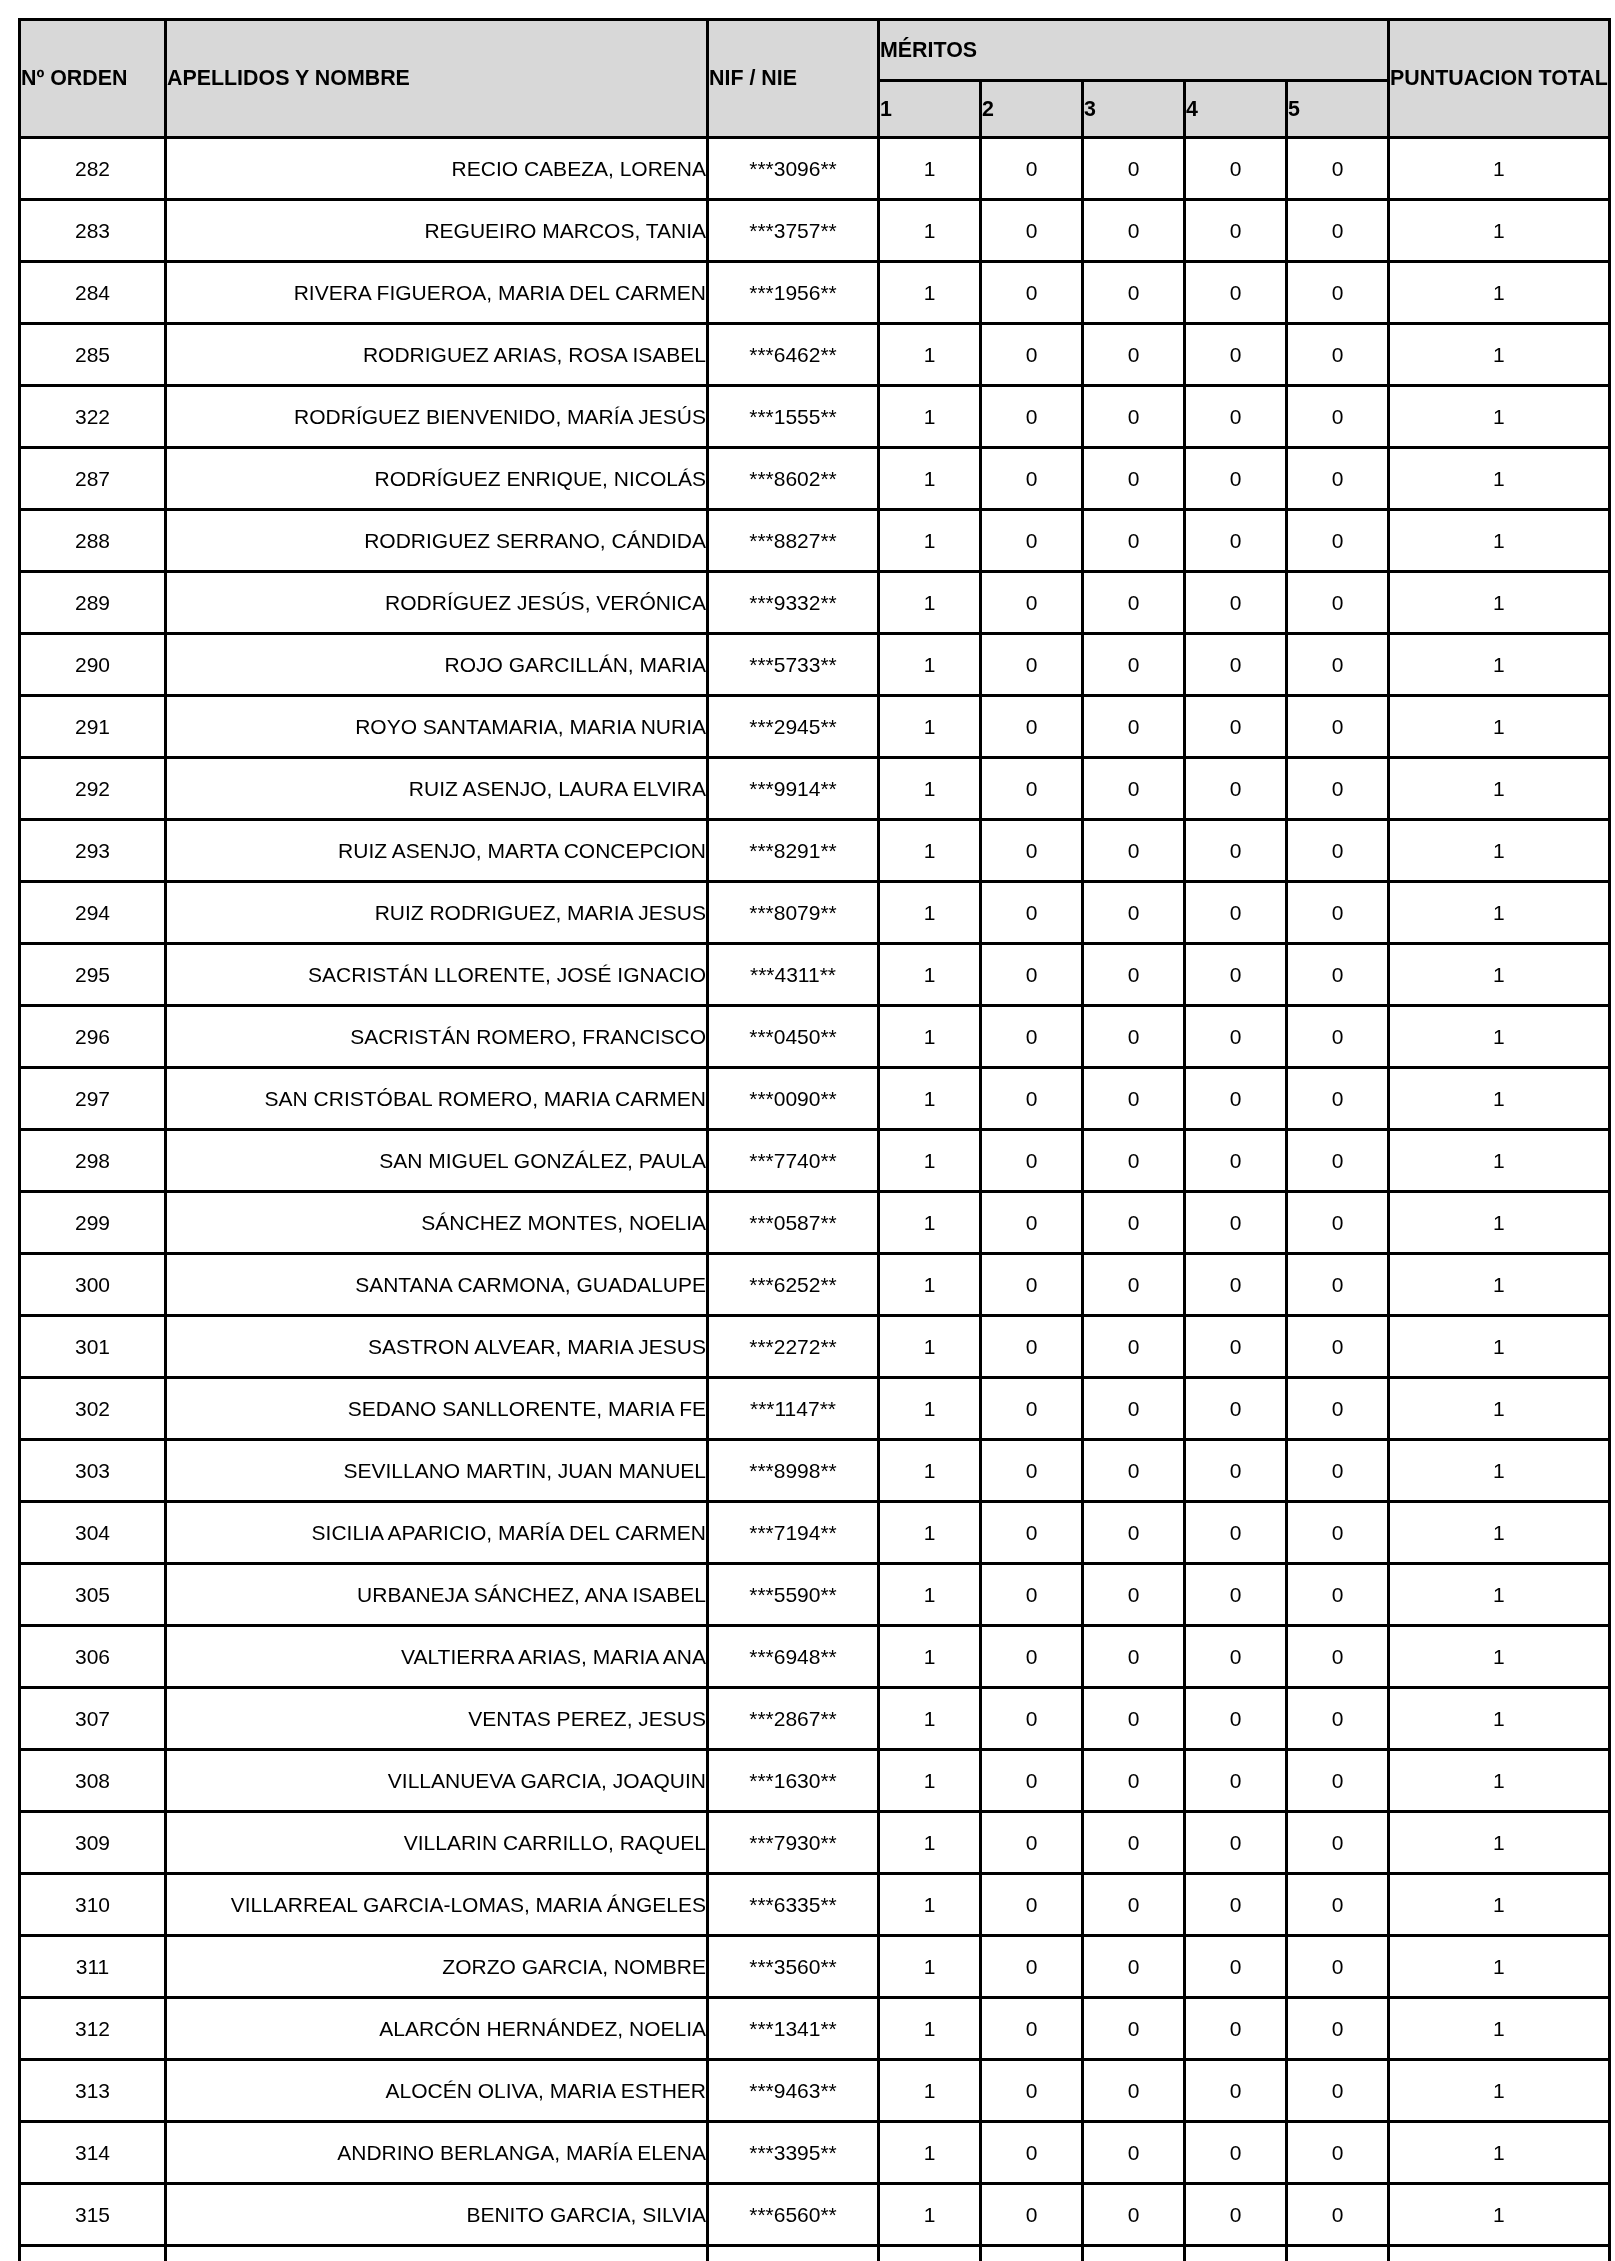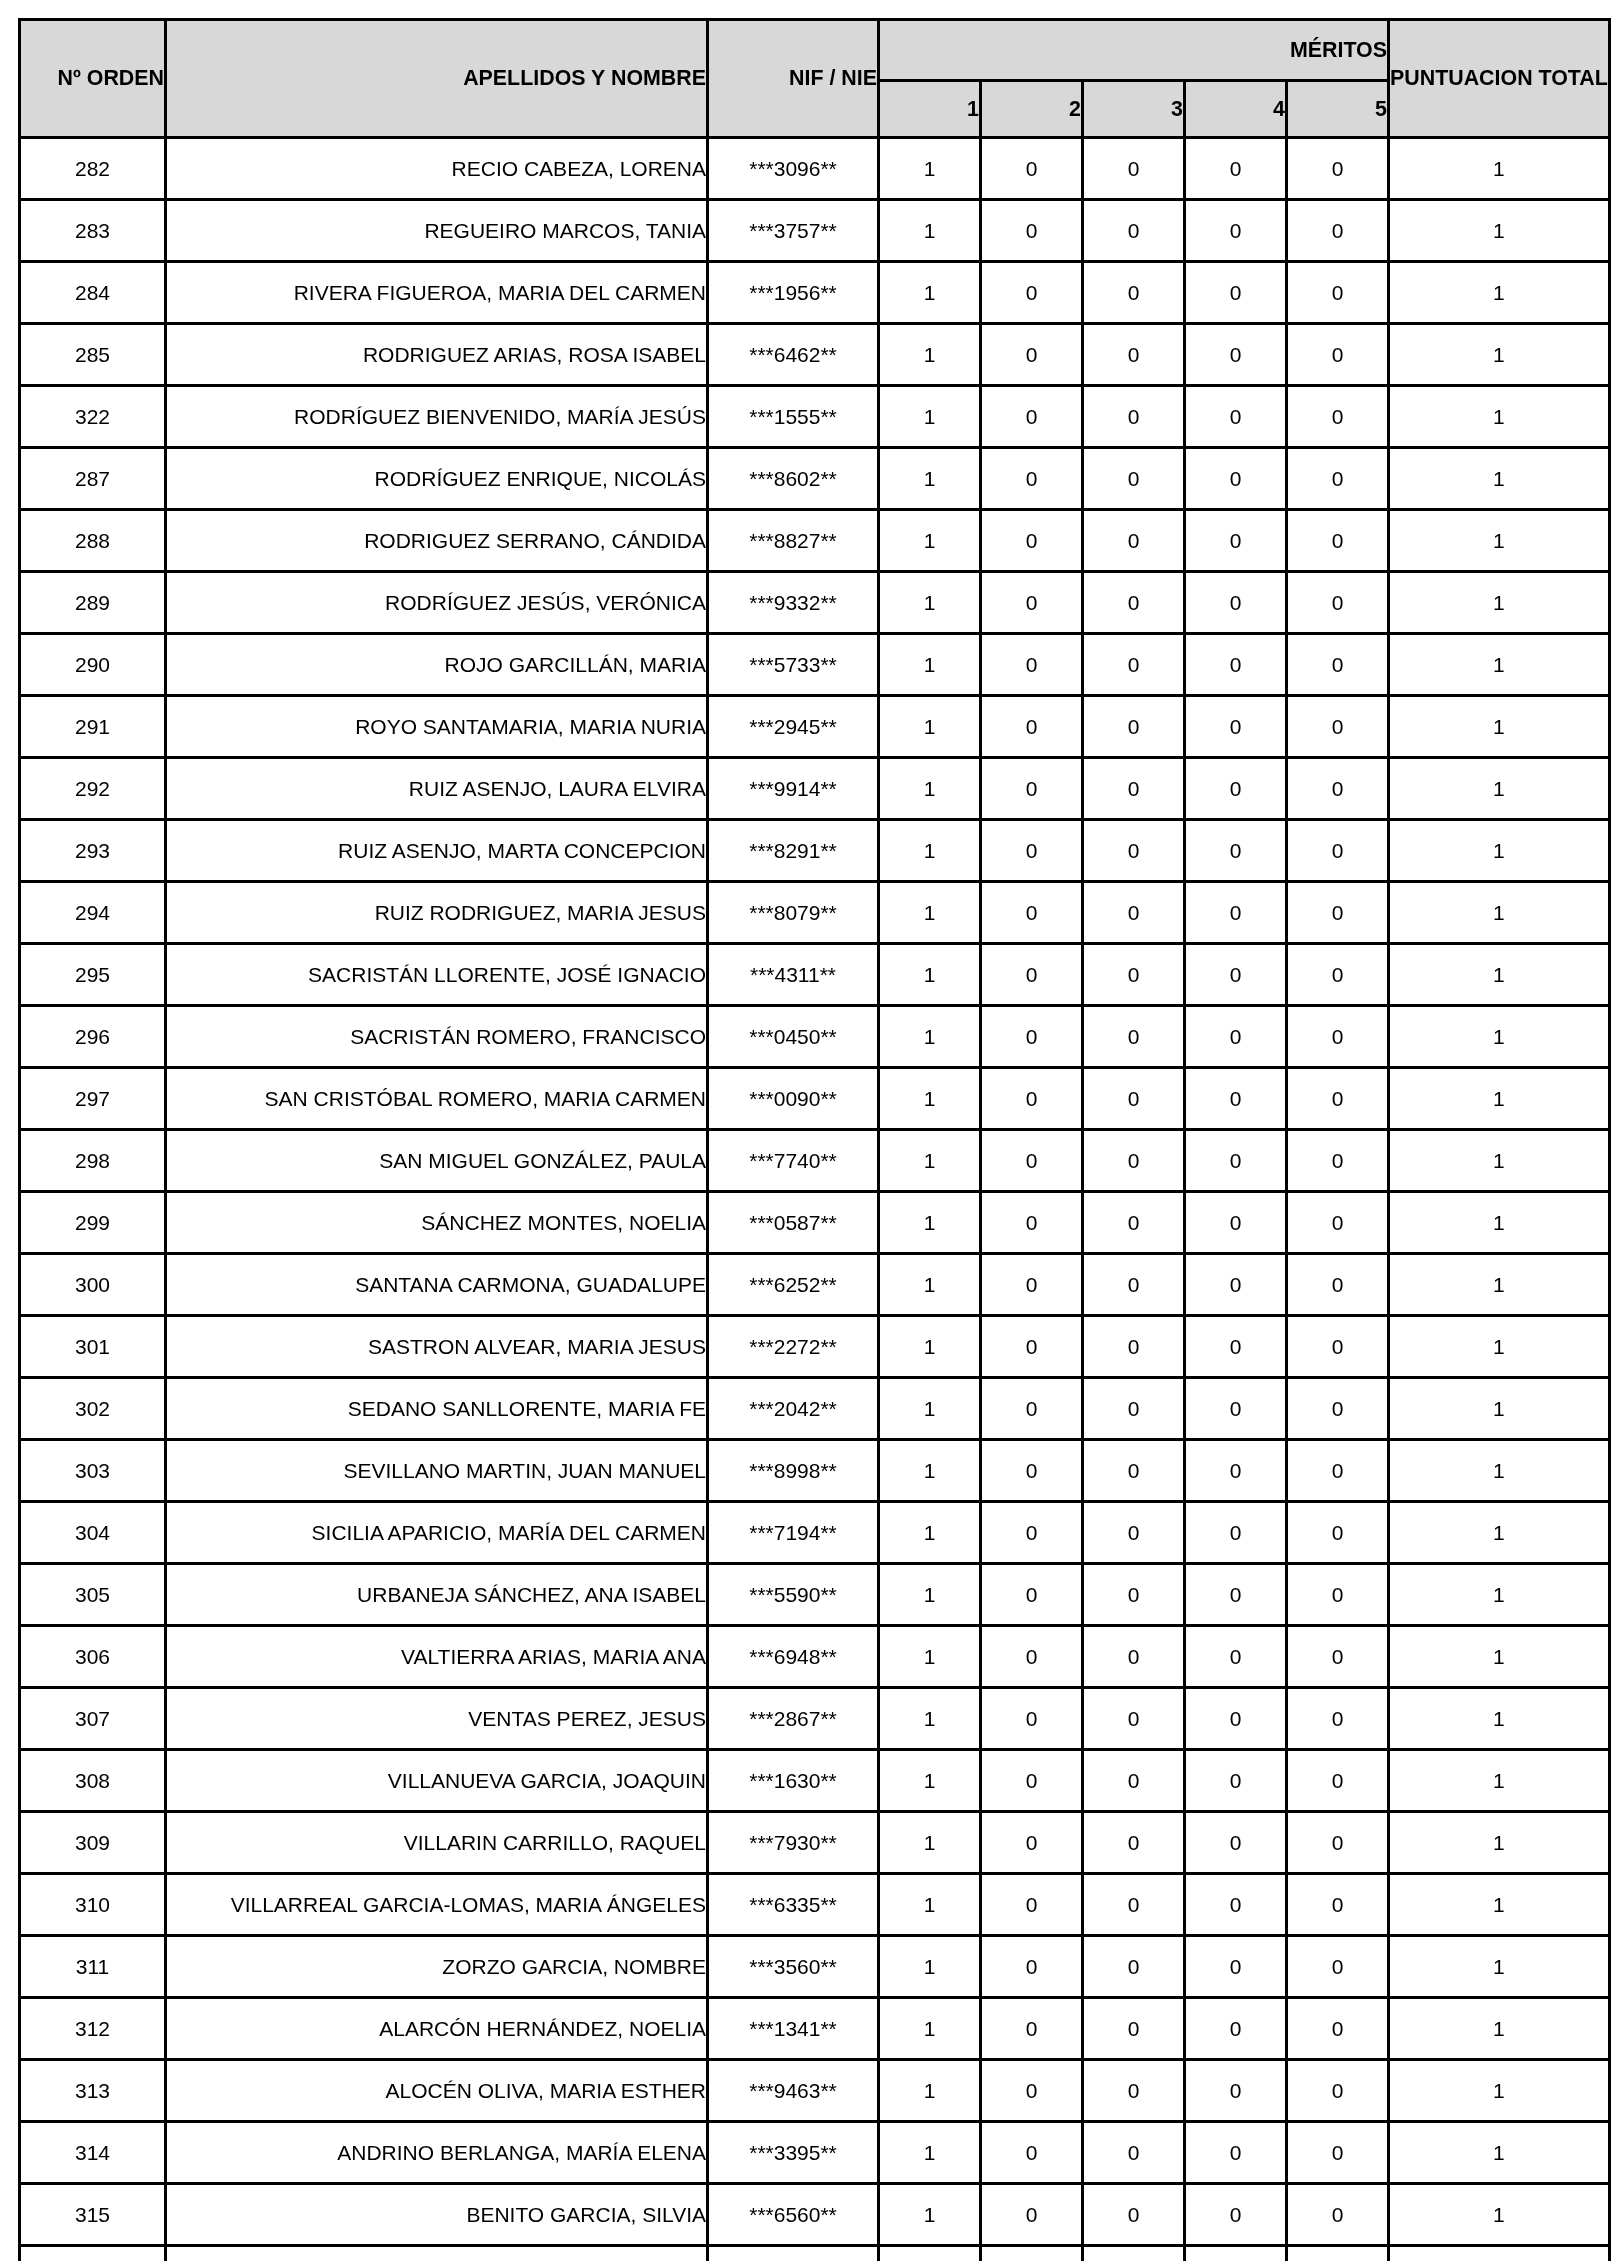--- a/index.html
+++ b/index.html
@@ -33,21 +33,21 @@
     color: var(--text-color);
     font-family: "Liberation Sans", sans-serif;
     overflow: hidden;
     white-space: nowrap;
     padding: 0;
   }
   thead th {
     background: var(--header-bg);
     font-weight: bold;
     font-size: 21.4px;
-    text-align: right;
+    text-align: left;
     vertical-align: middle;
   }
   thead tr.top-row { height: 61px; }
   thead tr.sub-row { height: 57px; }
   th.col-punt {
     white-space: normal;
     line-height: 1.25;
     padding: 0 10px;
   }
   tbody td {
@@ -311,21 +311,21 @@
     <td class="c-m">1</td>
     <td class="c-m">0</td>
     <td class="c-m">0</td>
     <td class="c-m">0</td>
     <td class="c-m">0</td>
     <td class="c-total">1</td>
   </tr>
         <tr>
     <td class="c-orden">302</td>
     <td class="c-name">SEDANO SANLLORENTE, MARIA FE</td>
-    <td class="c-nif">***2042**</td>
+    <td class="c-nif">***1147**</td>
     <td class="c-m">1</td>
     <td class="c-m">0</td>
     <td class="c-m">0</td>
     <td class="c-m">0</td>
     <td class="c-m">0</td>
     <td class="c-total">1</td>
   </tr>
         <tr>
     <td class="c-orden">303</td>
     <td class="c-name">SEVILLANO MARTIN, JUAN MANUEL</td>

